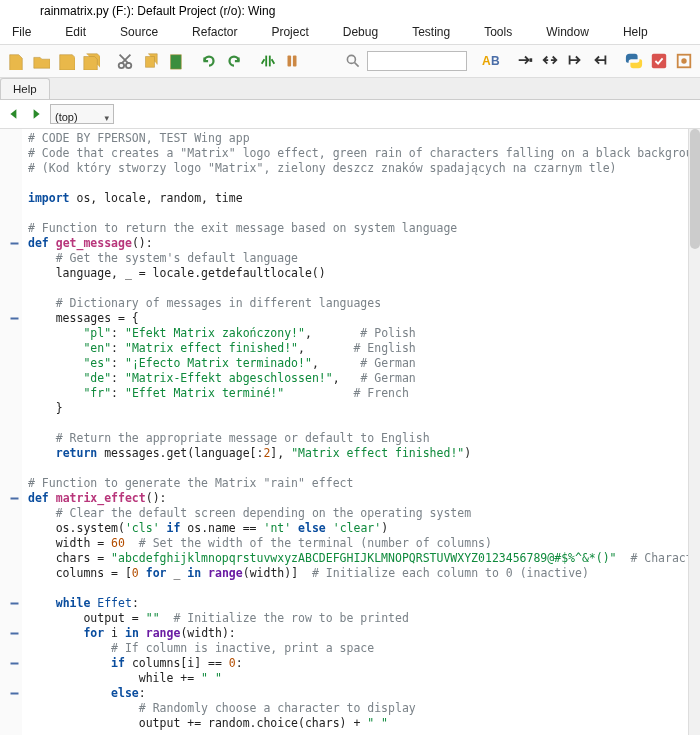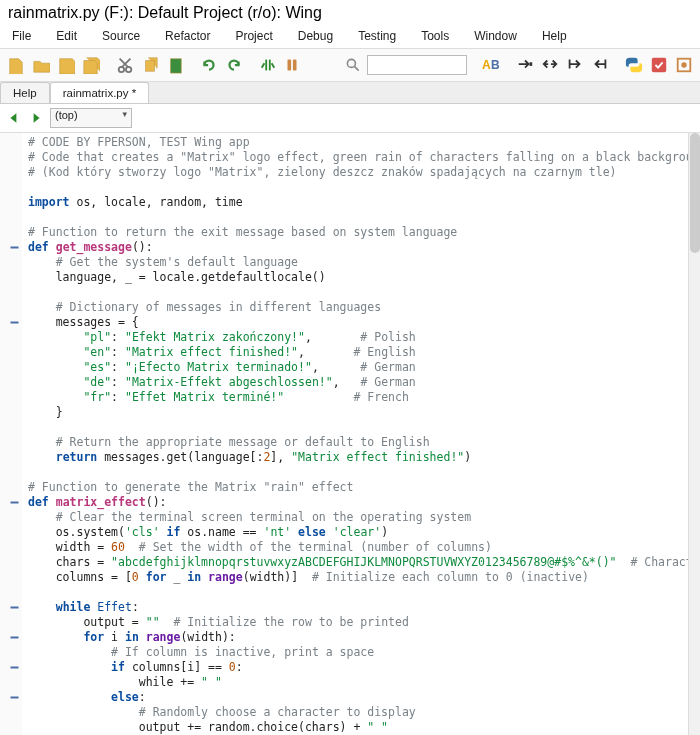--- a/index.html
+++ b/index.html
@@ -7,26 +7,27 @@
     font-family: -apple-system, "Segoe UI", Tahoma, sans-serif;
     font-size: 12px;
     background: #fff;
     color: #222;
     width: 700px;
     height: 735px;
     overflow: hidden;
   }
   .titlebar {
     padding: 4px 8px 2px 8px;
-    font-size: 16px;
+    font-size: 12px;
     color: #000;
+    margin-left: 32px;
   }
   .menubar {
     display: flex;
-    gap: 9px;
+    gap: 18px;
     padding: 2px 4px;
     border-bottom: 1px solid #ddd;
   }
   .menubar .item {
     padding: 3px 8px;
     cursor: default;
   }
   .toolbar {
     display: flex;
     align-items: center;
@@ -76,26 +77,26 @@
     padding: 4px 6px;
     border-bottom: 1px solid #ddd;
   }
   .nav-arrow {
     width: 16px; height: 16px;
     display: flex; align-items: center; justify-content: center;
   }
   .scope-select {
     height: 20px;
     font-size: 11px;
-    width: 82px;
+    width: 64px;
     border: 1px solid #bbb;
     background: #f7f7f7;
     padding: 0 4px;
     display: flex;
-    align-items: flex-start;
+    align-items: flex-end;
     justify-content: space-between;
     cursor: default;
   }
   .editor {
     display: flex;
     height: calc(735px - 18px - 22px - 34px - 25px - 28px );
     overflow: hidden;
     position: relative;
   }
   .gutter {
@@ -269,21 +270,20 @@
   <span class="tbtn">
       <svg width="18" height="18" viewBox="0 0 20 20">
         <rect x="3" y="3" width="14" height="14" fill="none" stroke="#cc8844" stroke-width="2"></rect>
         <circle cx="10" cy="10" r="3" fill="#cc8844"></circle>
       </svg>
     </span>
 </div>
 
 <div class="tabstrip" id="tabstrip">
     <div class="tab">Help</div>
-    <div class="tab active">rainmatrix.py *</div>
   </div>
 
 <div class="navbar">
   <span class="nav-arrow" style="color:#2a8a2a">
     <svg width="12" height="12" viewBox="0 0 10 10">
         <path d="M7 1L2 5l5 4z" fill="#2a8a2a"></path>
       </svg>
   </span>
   <span class="nav-arrow" style="color:#2a8a2a">
     <svg width="12" height="12" viewBox="0 0 10 10">
@@ -353,21 +353,21 @@
 <span class="">        </span><span class="str">"es"</span><span class="">: </span><span class="str">"¡Efecto Matrix terminado!"</span><span class="">,      </span><span class="cm"># German</span>
 <span class="">        </span><span class="str">"de"</span><span class="">: </span><span class="str">"Matrix-Effekt abgeschlossen!"</span><span class="">,   </span><span class="cm"># German</span>
 <span class="">        </span><span class="str">"fr"</span><span class="">: </span><span class="str">"Effet Matrix terminé!"</span><span class="">          </span><span class="cm"># French</span>
 <span class="">    }</span>
 <span class=""></span>
 <span class="">    </span><span class="cm"># Return the appropriate message or default to English</span>
 <span class="">    </span><span class="kw">return </span><span class="">messages.get(language[:</span><span class="num">2</span><span class="">], </span><span class="str">"Matrix effect finished!"</span><span class="">)</span>
 <span class=""></span>
 <span class="cm"># Function to generate the Matrix "rain" effect</span>
 <span class="kw">def </span><span class="fn">matrix_effect</span><span class="">():</span>
-<span class="">    </span><span class="cm"># Clear the terminal screen terminal on the operating system</span>
+<span class="">    </span><span class="cm"># Clear the default screen depending on the operating system</span>
 <span class="">    os.system(</span><span class="str">'cls'</span><span class=""> </span><span class="kw">if</span><span class=""> os.name == </span><span class="str">'nt'</span><span class=""> </span><span class="kw">else</span><span class=""> </span><span class="str">'clear'</span><span class="">)</span>
 <span class="">    width = </span><span class="num">60</span><span class="">  </span><span class="cm"># Set the width of the terminal (number of columns)</span>
 <span class="">    chars = </span><span class="str">"abcdefghijklmnopqrstuvwxyzABCDEFGHIJKLMNOPQRSTUVWXYZ0123456789@#$%^&amp;*()"</span><span class="">  </span><span class="cm"># Characters used in the effect</span>
 <span class="">    columns = [</span><span class="num">0</span><span class=""> </span><span class="kw">for</span><span class=""> _ </span><span class="kw">in</span><span class=""> </span><span class="bi">range</span><span class="">(width)]  </span><span class="cm"># Initialize each column to 0 (inactive)</span>
 <span class=""></span>
 <span class="">    </span><span class="kw">while </span><span class="kw2">Effet</span><span class="">:</span>
 <span class="">        output = </span><span class="str">""</span><span class="">  </span><span class="cm"># Initialize the row to be printed</span>
 <span class="">        </span><span class="kw">for</span><span class=""> i </span><span class="kw">in</span><span class=""> </span><span class="bi">range</span><span class="">(width):</span>
 <span class="">            </span><span class="cm"># If column is inactive, print a space</span>
 <span class="">            </span><span class="kw">if</span><span class=""> columns[i] == </span><span class="num">0</span><span class="">:</span>

